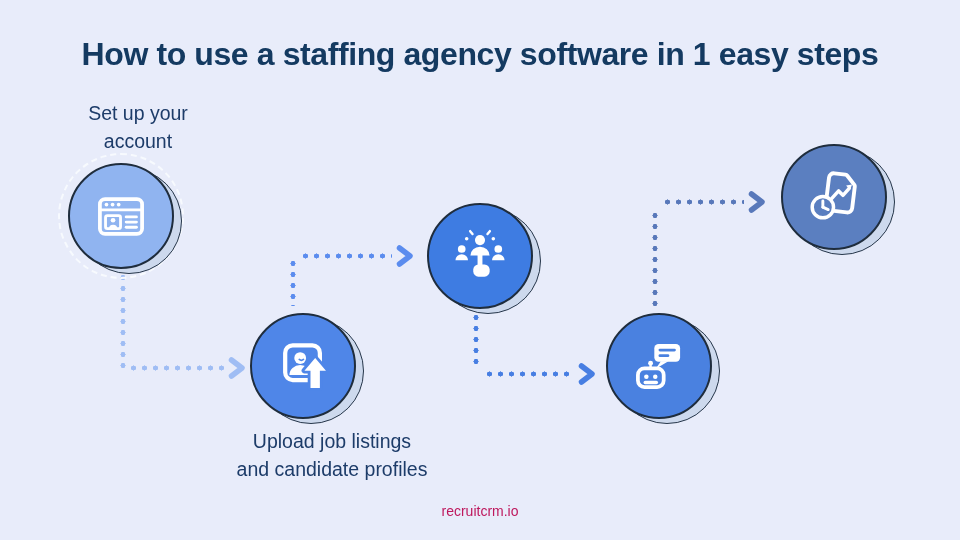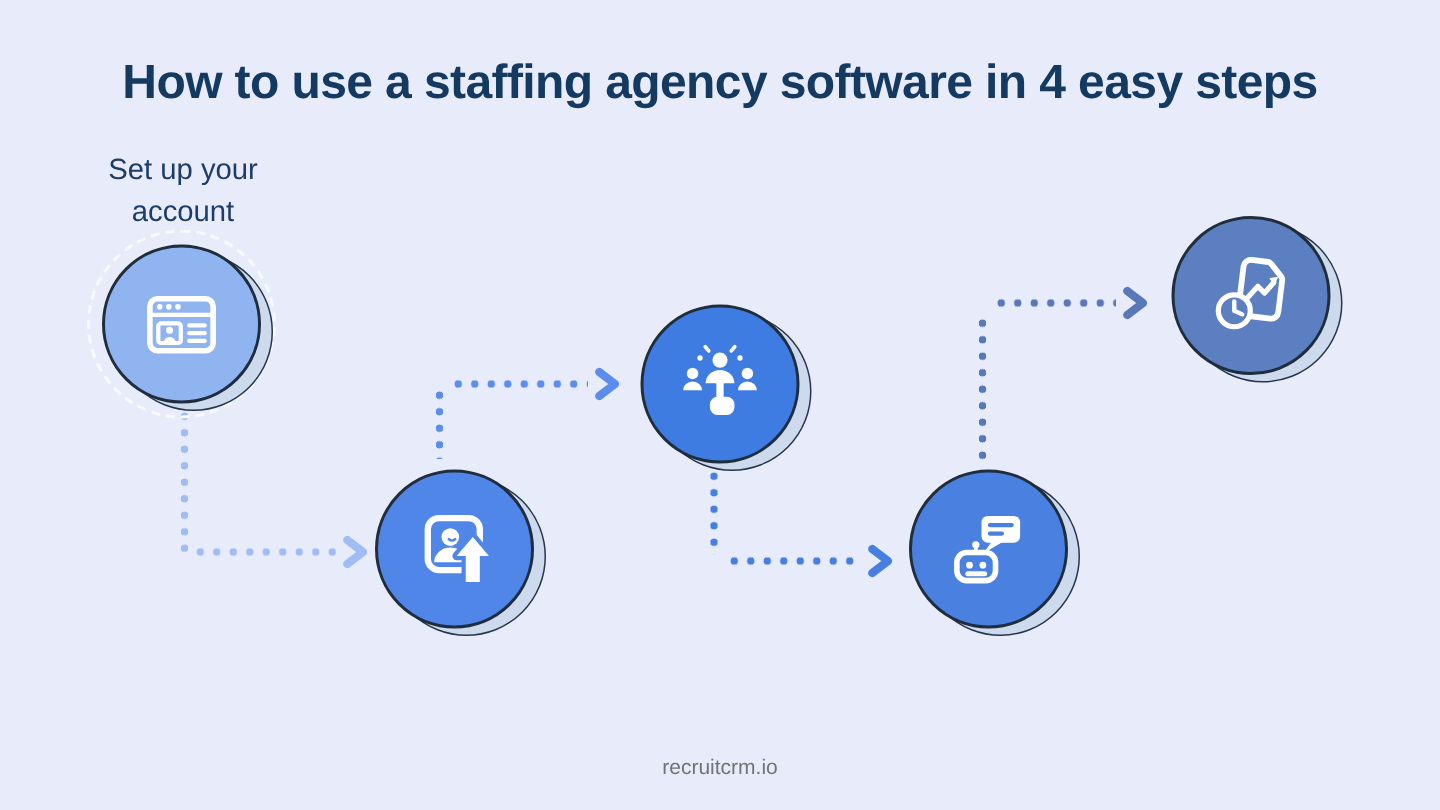--- a/index.html
+++ b/index.html
@@ -13,30 +13,30 @@
 
   
   .title{
     position:absolute;left:50%;top:36px;transform:translateX(-50%);
     font-size:32px;font-weight:bold;letter-spacing:-0.4px;
     color:#143a61;white-space:nowrap;margin:0;
   }
   .step-label{
     position:absolute;transform:translateX(-50%);
     text-align:center;white-space:pre-line;
-    font-size:19.5px;line-height:1.42;color:#1d3c69;
+    font-size:19.5px;line-height:1.42;color:#1d3c69;margin-left:16px;
   }
   .l1{left:122px;top:100px;}
   .l2{left:316px;top:428px;}
   .l3{left:477px;top:138px;}
   .l4{left:660px;top:424px;}
   .l5{left:836px;top:263px;}
   .footer{
     position:absolute;left:50%;top:503px;transform:translateX(-50%);
-    font-size:14px;color:#737373;
+    font-size:14px;color:#be185d;
   }
 
   
   .step-circle{
     position:absolute;width:106px;height:106px;border-radius:50%;
     border:2px solid #1f2d3d;box-sizing:border-box;
     display:flex;align-items:center;justify-content:center;
     z-index:3;
   }
   .shadow-circle{
@@ -66,24 +66,26 @@
     background-image:radial-gradient(circle at 5.5px 3px, var(--c) 2.4px, transparent 2.7px);
     background-size:11px 6px;
   }
   .chev{position:absolute;z-index:1;}
 </style>
 </head>
 <body>
 
 <div class="canvas">
 
-  <h1 class="title">How to use a staffing agency software in 4 easy steps</h1>
+  <h1 class="title">How to use a staffing agency software in 1 easy steps</h1>
 
   <div class="step-label l1">Set up your
 account</div>
+  <div class="step-label l2">Upload job listings
+and candidate profiles</div>
 
   <div class="seg v" style="--c:#9fbdf4;left:120px;top:272px;height:96px;"></div>
   <div class="seg h" style="--c:#9fbdf4;left:128px;top:365px;width:98px;"></div>
   <svg class="chev" style="left:228px;top:356px;color:#9fbdf4;" width="18" height="24" viewBox="0 0 18 24">
     <polyline points="3.5,4 14,12 3.5,20" fill="none" stroke="currentColor" stroke-width="5.5" stroke-linecap="round" stroke-linejoin="round"></polyline>
   </svg>
 
   <div class="seg v" style="--c:#5b8cee;left:290px;top:258px;height:48px;"></div>
   <div class="seg h" style="--c:#5b8cee;left:300px;top:253px;width:92px;"></div>
   <svg class="chev" style="left:396px;top:244px;color:#5b8cee;" width="18" height="24" viewBox="0 0 18 24">

